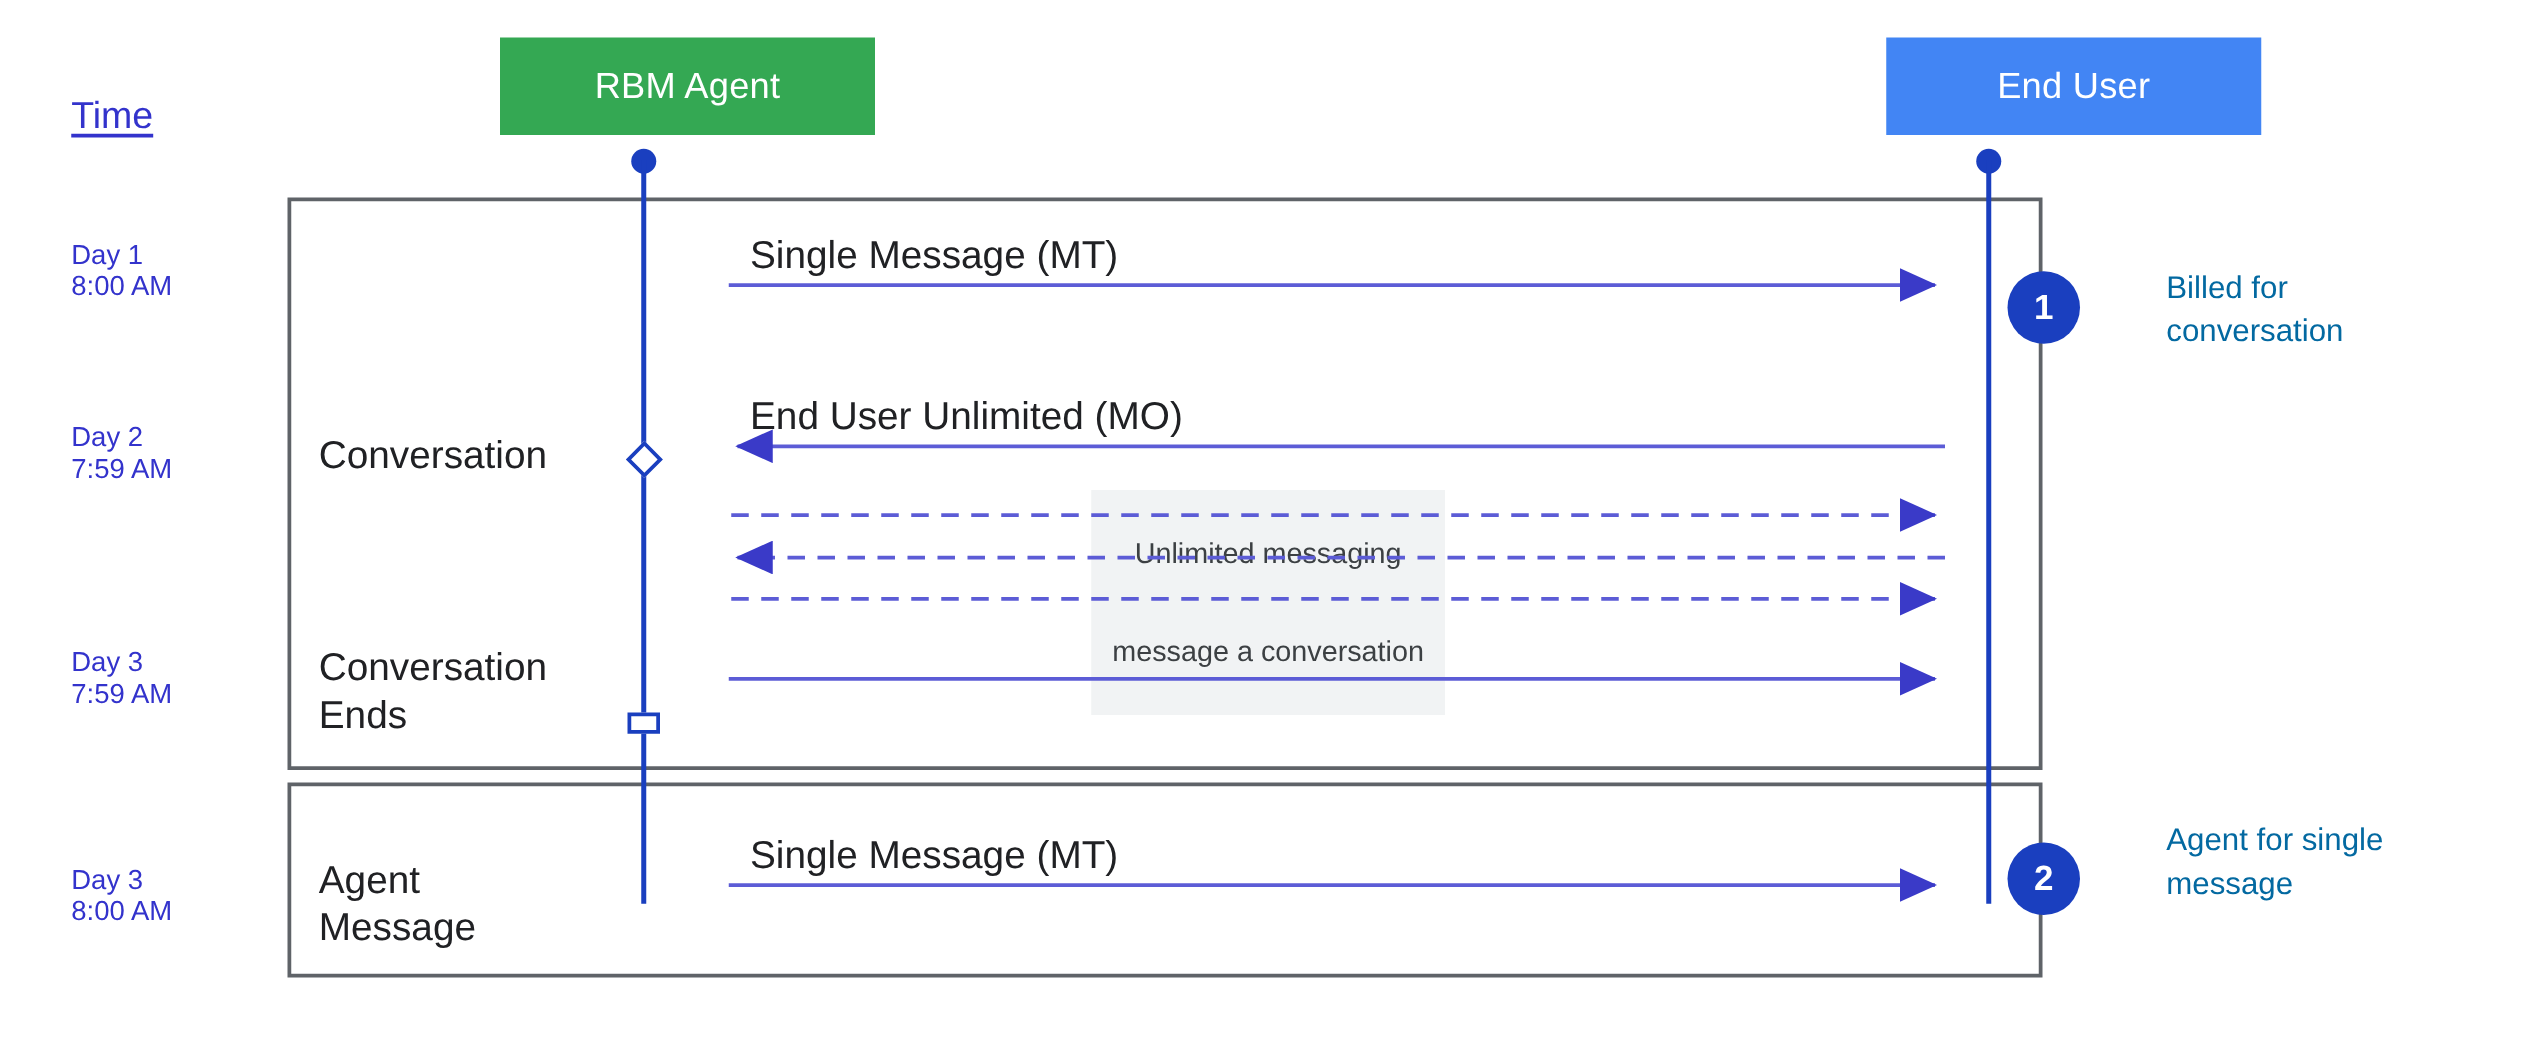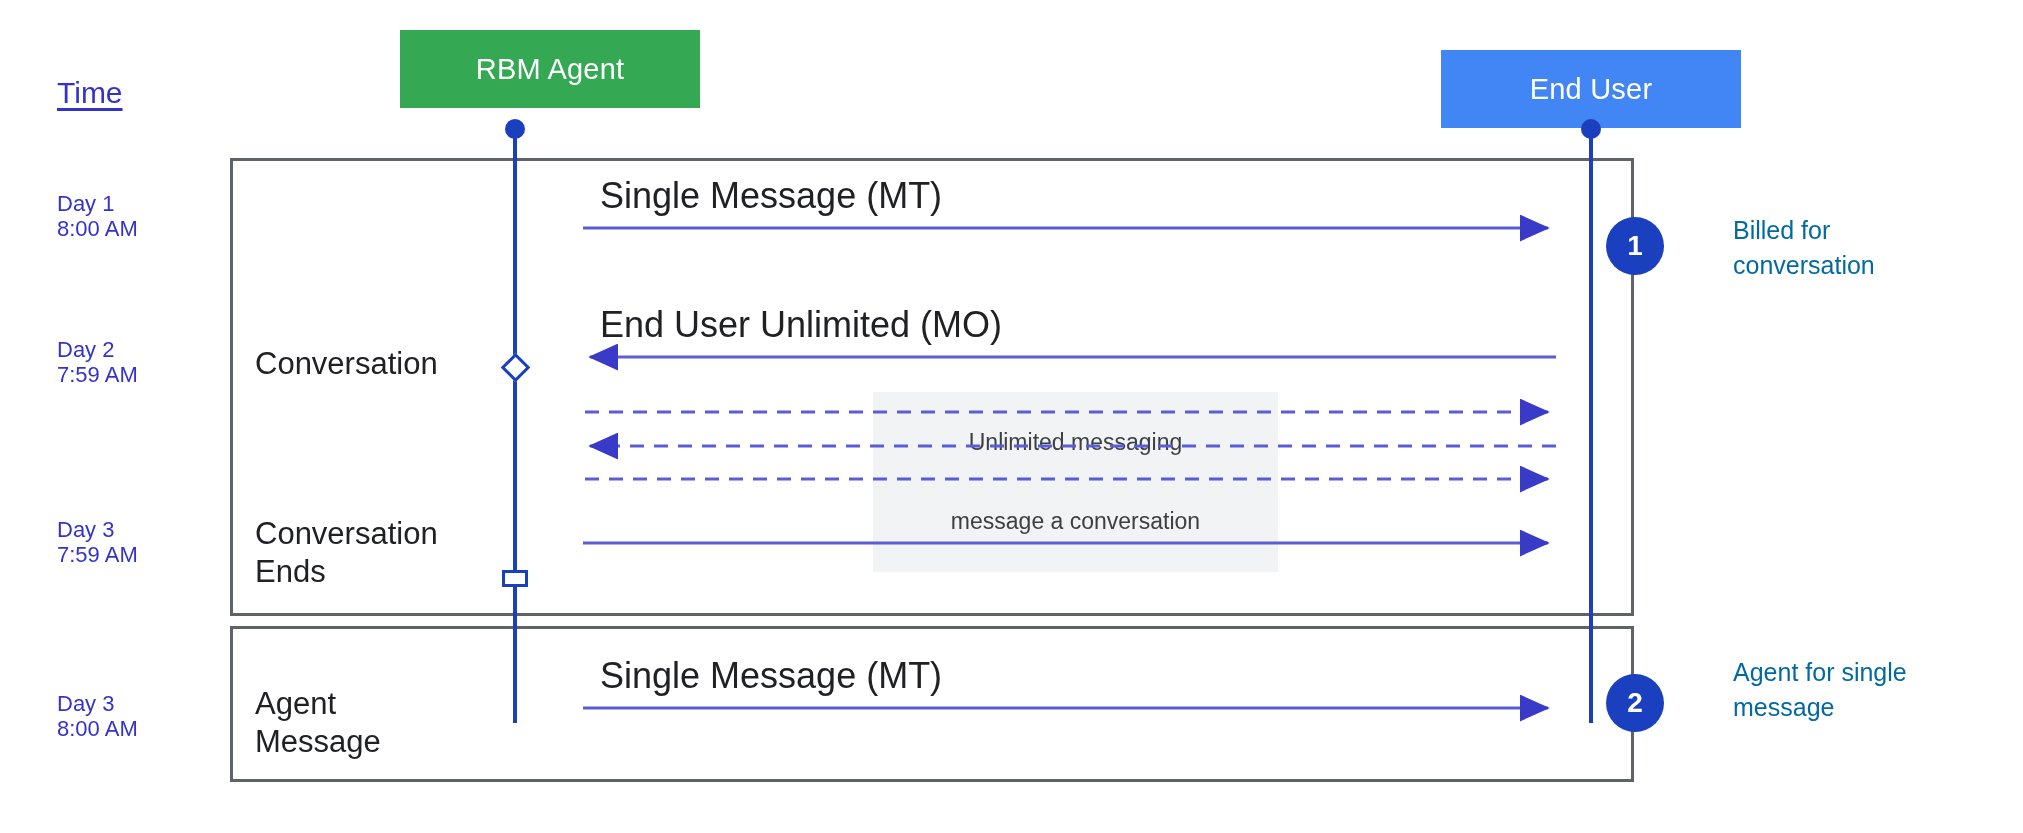--- a/index.html
+++ b/index.html
@@ -89,23 +89,24 @@
     height: 17px;
     border: 3px solid #1A3FBF;
     background: #ffffff;
     box-sizing: border-box;
   }
 
   
   .msg-label {
     position: absolute;
     color: #202124;
-    font-size: 36px;
-    line-height: 1;
-    white-space: nowrap;
+    font-size: 31px;
+    line-height: 1;
+    white-space: nowrap;
+    margin-top: 10px;
   }
   .frame-label {
     position: absolute;
     color: #202124;
     font-size: 31px;
     line-height: 1.22;
     white-space: nowrap;
   }
 
   
@@ -171,21 +172,21 @@
     <div>7:59 AM</div>
   </div>
 
   <div class="time-label" style="left:57px; top:692px;">
     <div>Day 3</div>
     <div>8:00 AM</div>
   </div>
 
   <div class="actor-box actor-agent" style="left:400px; top:30px; width:300px; height:78px;">RBM Agent</div>
 
-  <div class="actor-box actor-user" style="left:1441px; top:30px; width:300px; height:78px;margin-top:20px;">End User</div>
+  <div class="actor-box actor-user" style="left:1509px; top:30px; width:300px; height:78px;">End User</div>
 
   <div class="frame" style="left:230px; top:158px; width:1404px; height:458px;"></div>
 
   <div class="frame" style="left:230px; top:626px; width:1404px; height:156px;"></div>
 
   <div class="lifeline-head" style="left:505px; top:119px;"></div>
   <div class="lifeline" style="left:513px; top:128px; height:595px;"></div>
 
   <div class="lifeline-head" style="left:1581px; top:119px;"></div>
   <div class="lifeline" style="left:1589px; top:128px; height:595px;"></div>
@@ -200,21 +201,21 @@
   <div class="frame-label" style="left:255px; top:515px;">
     <div>Conversation</div>
     <div>Ends</div>
   </div>
 
   <div class="frame-label" style="left:255px; top:685px;">
     <div>Agent</div>
     <div>Message</div>
   </div>
 
-  <div class="note-box" style="left:873px; top:392px; width:405px; height:180px;gap:48px;">
+  <div class="note-box" style="left:873px; top:392px; width:283px; height:180px;gap:48px;">
     <div>Unlimited messaging</div>
     <div>message a conversation</div>
   </div>
 
   <svg class="arrow-svg" style="left:0; top:0;" width="2023" height="833">
     <defs>
       <marker id="ah-right" markerWidth="10" markerHeight="9" refX="9.4" refY="4.5" orient="auto" markerUnits="strokeWidth">
         <path d="M0,0 L10,4.5 L0,9 z" fill="#3A3AC8"></path>
       </marker>
       <marker id="ah-left" markerWidth="10" markerHeight="9" refX="9.4" refY="4.5" orient="auto" markerUnits="strokeWidth">

